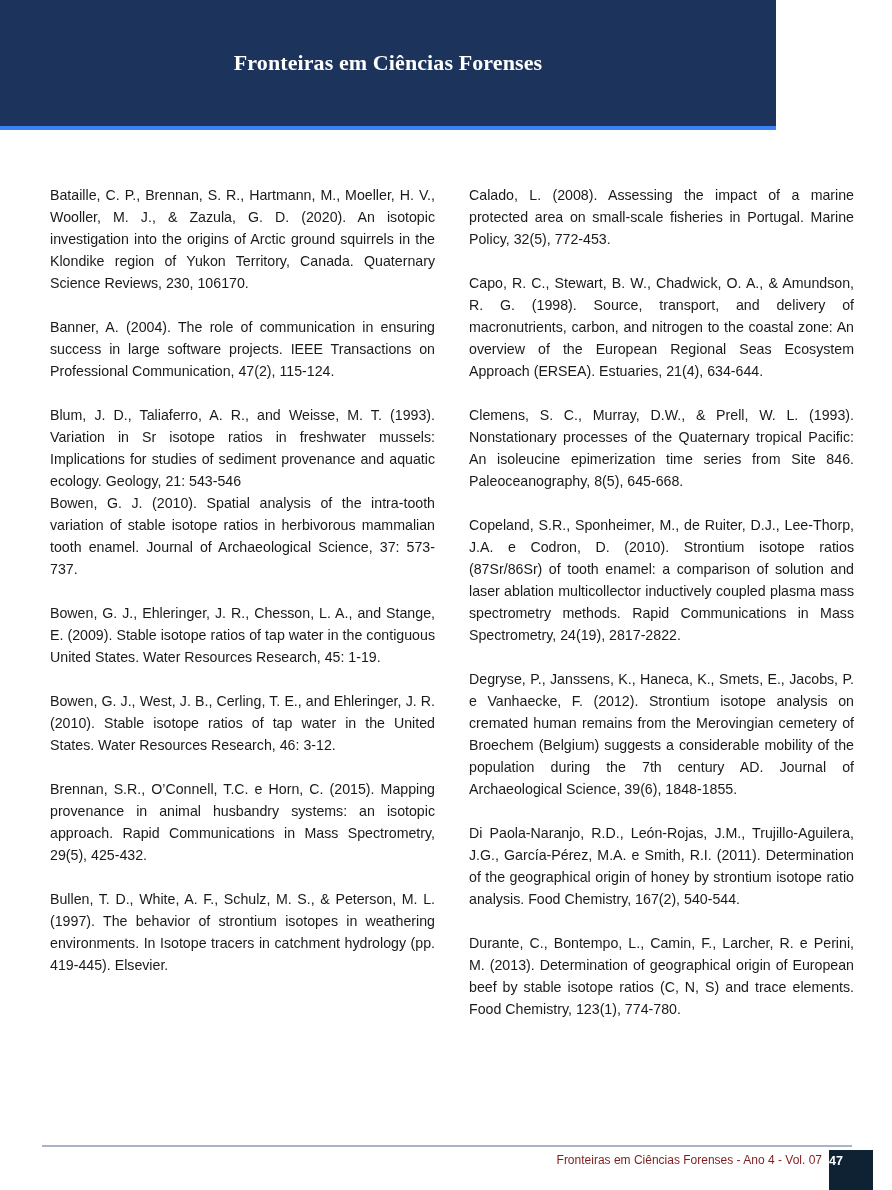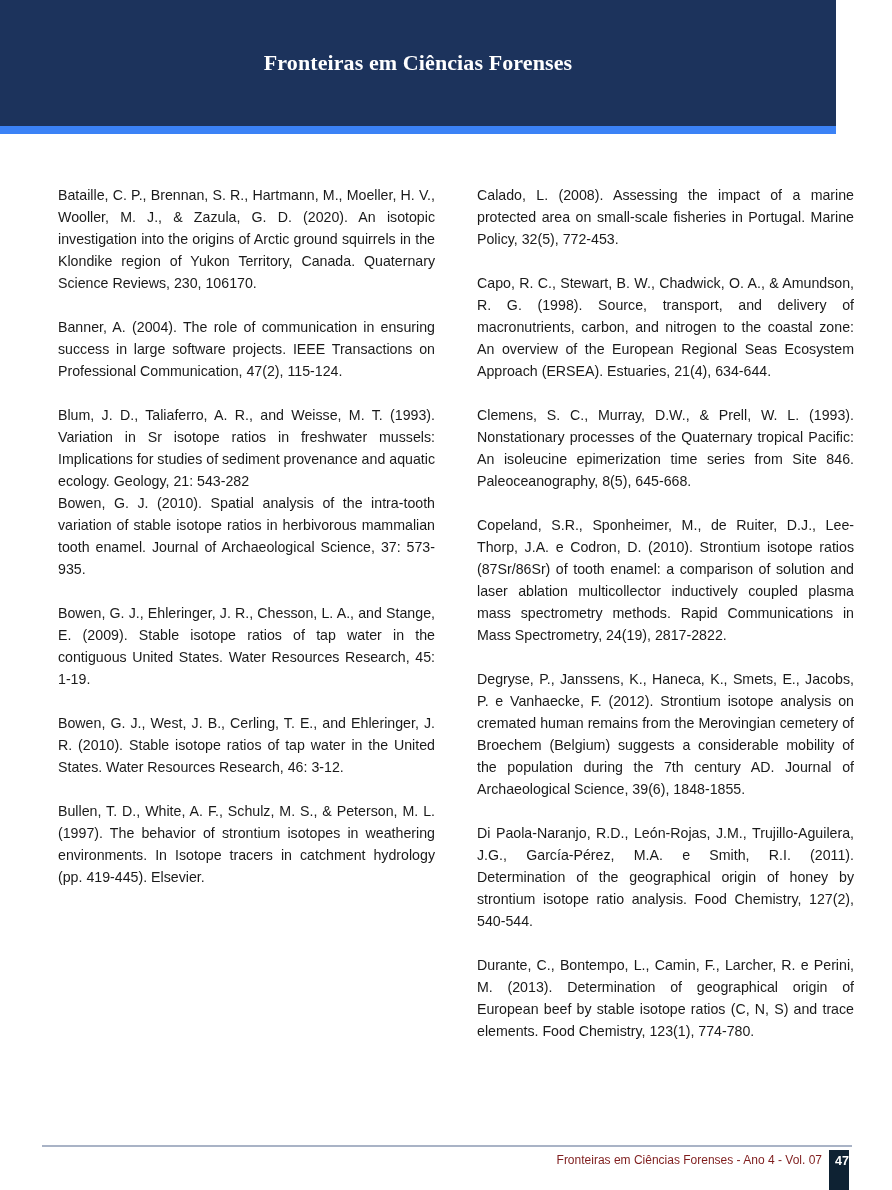--- a/index.html
+++ b/index.html
@@ -3,77 +3,78 @@
 <meta charset="utf-8">
 <style>
   html, body { margin: 0; padding: 0; }
   body {
     width: 892px; height: 1190px; position: relative; overflow: hidden;
     background: #ffffff;
     font-family: "Liberation Sans", "DejaVu Sans", sans-serif;
     color: #1a1a1a;
   }
   .header {
-    position: absolute; left: 0; top: 0; width: 836px; height: 126px;
+    position: absolute; left: 0; top: 0; width: 776px; height: 126px;
     background: #1c335c;
-    border-bottom: 8px solid #3b82f6;
+    border-bottom: 4px solid #3b82f6;
   }
   .header-title {
     position: absolute; left: 0; right: 0; top: 50px;
     text-align: center;
     font-family: "Liberation Serif", "DejaVu Serif", serif;
     font-weight: bold; font-size: 22px; color: #ffffff;
     letter-spacing: 0.1px;
   }
   .col {
     position: absolute; top: 184px; width: 393px;
     font-size: 14.2px; line-height: 22px;
     text-align: justify;
   }
   .col.left { left: 42px; }
   .col.right { left: 461px; }
-  .ref { margin: 0 0 22px 16px; }
+  .ref { margin: 0 0 22px 8px; }
   .ref.tight { margin-bottom: 0; }
   .footer-line {
     position: absolute; left: 42px; top: 1145px; width: 810px; height: 2px;
     background: #a9b3c6;
   }
   .footer-text {
     position: absolute; right: 70px; top: 1153px;
     font-size: 12px; color: #7f1d1d;
   }
   .page-badge {
-    position: absolute; left: 829px; top: 1150px; width: 20px; height: 40px;
+    position: absolute; left: 829px; top: 1150px; width: 44px; height: 40px;
     background: #0e2233; color: #ffffff;
-    font-size: 12.5px; font-weight: bold; text-align: right;
+    font-size: 12.5px; font-weight: bold; text-align: left;
     line-height: 22px;
   }
 </style>
 </head>
 <body>
 
 <div class="header">
   <div class="header-title">Fronteiras em Ciências Forenses</div>
 </div>
 
 <div class="col left">
   <p class="ref">Bataille, C. P., Brennan, S. R., Hartmann, M., Moeller, H. V., Wooller, M. J., &amp; Zazula, G. D. (2020). An isotopic investigation into the origins of Arctic ground squirrels in the Klondike region of Yukon Territory, Canada. Quaternary Science Reviews, 230, 106170.</p>
   <p class="ref">Banner, A. (2004). The role of communication in ensuring success in large software projects. IEEE Transactions on Professional Communication, 47(2), 115-124.</p>
-  <p class="ref tight">Blum, J. D., Taliaferro, A. R., and Weisse, M. T. (1993). Variation in Sr isotope ratios in freshwater mussels: Implications for studies of sediment provenance and aquatic ecology. Geology, 21: 543-282</p>
-  <p class="ref">Bowen, G. J. (2010). Spatial analysis of the intra-tooth variation of stable isotope ratios in herbivorous mammalian tooth enamel. Journal of Archaeological Science, 37: 573-935.</p>
+  <p class="ref tight">Blum, J. D., Taliaferro, A. R., and Weisse, M. T. (1993). Variation in Sr isotope ratios in freshwater mussels: Implications for studies of sediment provenance and aquatic ecology. Geology, 21: 543-546</p>
+  <p class="ref">Bowen, G. J. (2010). Spatial analysis of the intra-tooth variation of stable isotope ratios in herbivorous mammalian tooth enamel. Journal of Archaeological Science, 37: 573-737.</p>
   <p class="ref">Bowen, G. J., Ehleringer, J. R., Chesson, L. A., and Stange, E. (2009). Stable isotope ratios of tap water in the contiguous United States. Water Resources Research, 45: 1-19.</p>
   <p class="ref">Bowen, G. J., West, J. B., Cerling, T. E., and Ehleringer, J. R. (2010). Stable isotope ratios of tap water in the United States. Water Resources Research, 46: 3-12.</p>
+  <p class="ref">Brennan, S.R., O’Connell, T.C. e Horn, C. (2015). Mapping provenance in animal husbandry systems: an isotopic approach. Rapid Communications in Mass Spectrometry, 29(5), 425-432.</p>
   <p class="ref">Bullen, T. D., White, A. F., Schulz, M. S., &amp; Peterson, M. L. (1997). The behavior of strontium isotopes in weathering environments. In Isotope tracers in catchment hydrology (pp. 419-445). Elsevier.</p>
 </div>
 
 <div class="col right">
   <p class="ref">Calado, L. (2008). Assessing the impact of a marine protected area on small-scale fisheries in Portugal. Marine Policy, 32(5), 772-453.</p>
   <p class="ref">Capo, R. C., Stewart, B. W., Chadwick, O. A., &amp; Amundson, R. G. (1998). Source, transport, and delivery of macronutrients, carbon, and nitrogen to the coastal zone: An overview of the European Regional Seas Ecosystem Approach (ERSEA). Estuaries, 21(4), 634-644.</p>
   <p class="ref">Clemens, S. C., Murray, D.W., &amp; Prell, W. L. (1993). Nonstationary processes of the Quaternary tropical Pacific: An isoleucine epimerization time series from Site 846. Paleoceanography, 8(5), 645-668.</p>
   <p class="ref">Copeland, S.R., Sponheimer, M., de Ruiter, D.J., Lee-Thorp, J.A. e Codron, D. (2010). Strontium isotope ratios (87Sr/86Sr) of tooth enamel: a comparison of solution and laser ablation multicollector inductively coupled plasma mass spectrometry methods. Rapid Communications in Mass Spectrometry, 24(19), 2817-2822.</p>
   <p class="ref">Degryse, P., Janssens, K., Haneca, K., Smets, E., Jacobs, P. e Vanhaecke, F. (2012). Strontium isotope analysis on cremated human remains from the Merovingian cemetery of Broechem (Belgium) suggests a considerable mobility of the population during the 7th century AD. Journal of Archaeological Science, 39(6), 1848-1855.</p>
-  <p class="ref">Di Paola-Naranjo, R.D., León-Rojas, J.M., Trujillo-Aguilera, J.G., García-Pérez, M.A. e Smith, R.I. (2011). Determination of the geographical origin of honey by strontium isotope ratio analysis. Food Chemistry, 127(2), 540-544.</p>
+  <p class="ref">Di Paola-Naranjo, R.D., León-Rojas, J.M., Trujillo-Aguilera, J.G., García-Pérez, M.A. e Smith, R.I. (2011). Determination of the geographical origin of honey by strontium isotope ratio analysis. Food Chemistry, 167(2), 540-544.</p>
   <p class="ref">Durante, C., Bontempo, L., Camin, F., Larcher, R. e Perini, M. (2013). Determination of geographical origin of European beef by stable isotope ratios (C, N, S) and trace elements. Food Chemistry, 123(1), 774-780.</p>
 </div>
 
 <div class="footer-line"></div>
 <div class="footer-text">Fronteiras em Ciências Forenses - Ano 4 - Vol. 07</div>
 <div class="page-badge">47</div>
 
 </body></html>

